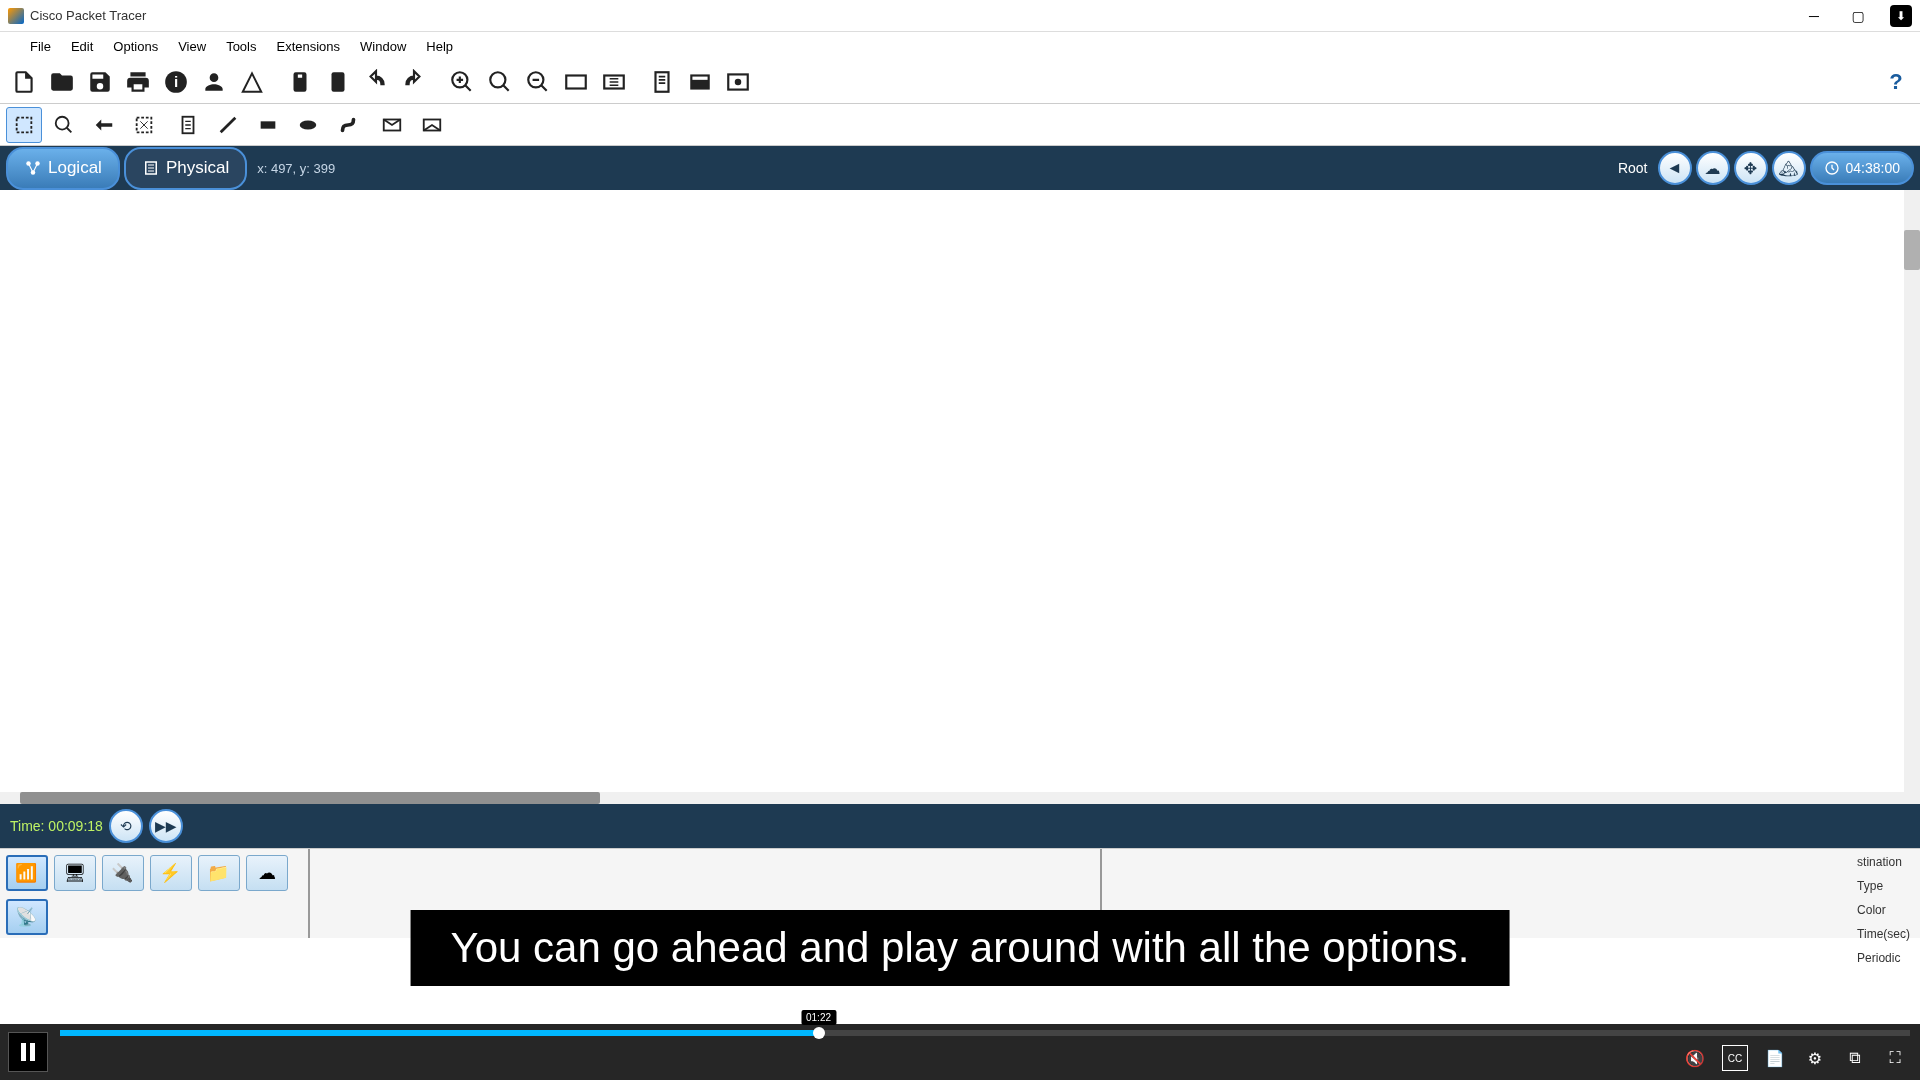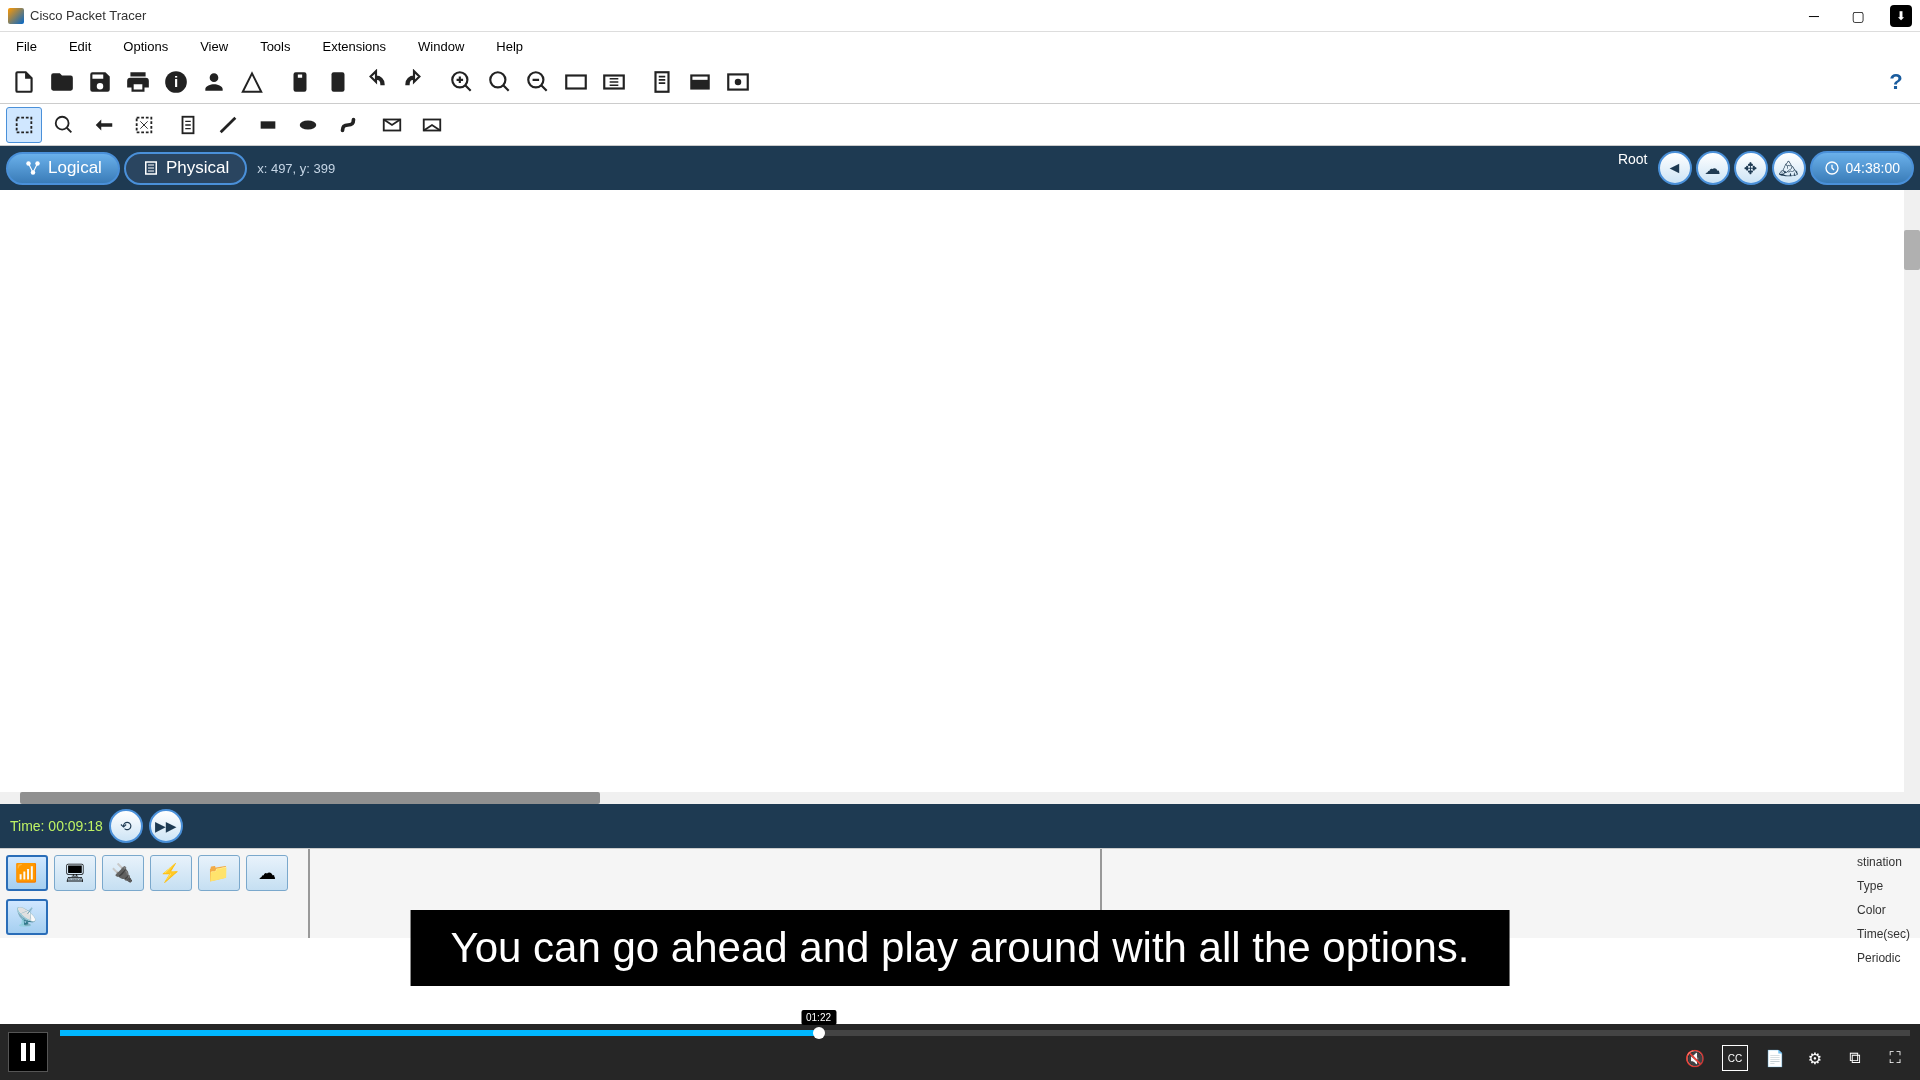--- a/index.html
+++ b/index.html
@@ -7,41 +7,41 @@
 
 
 .titlebar { height: 32px; background: #fff; display: flex; align-items: center; padding: 0 8px; border-bottom: 1px solid #ddd; }
 .titlebar .app-icon { width: 16px; height: 16px; margin-right: 6px; background: linear-gradient(135deg,#f90,#06c); border-radius: 2px; }
 .titlebar .title { font-size: 13px; color: #333; }
 .titlebar .win-controls { margin-left: auto; display: flex; gap: 20px; align-items: center; }
 .titlebar .win-btn { width: 24px; height: 24px; display: flex; align-items: center; justify-content: center; cursor: pointer; font-size: 14px; }
 .titlebar .close-dot { width: 22px; height: 22px; background: #000; border-radius: 4px; display: flex; align-items: center; justify-content: center; color: #fff; font-size: 12px; }
 
 
-.menubar { height: 28px; background: #fff; display: flex; align-items: center; padding: 0 6px; gap: 12px; }
+.menubar { height: 28px; background: #fff; display: flex; align-items: center; padding: 0 20px; }
 .menubar .menu-item { padding: 4px 10px; font-size: 13px; cursor: pointer; }
 
 
 .toolbar-main { height: 44px; background: #fff; display: flex; align-items: center; padding: 0 6px; gap: 2px; border-bottom: 1px solid #ccc; }
 .toolbar-main .tb-btn { width: 36px; height: 36px; display: flex; align-items: center; justify-content: center; cursor: pointer; border-radius: 3px; }
 .toolbar-main .sep { width: 8px; }
 .toolbar-main .help-btn { margin-left: auto; width: 36px; height: 36px; display: flex; align-items: center; justify-content: center; color: #1a5c9e; font-size: 22px; font-weight: bold; cursor: pointer; }
 
 
 .toolbar-sec { height: 42px; background: #fff; display: flex; align-items: center; padding: 0 6px; gap: 4px; border-bottom: 1px solid #ccc; }
 .toolbar-sec .tb-btn { width: 36px; height: 36px; display: flex; align-items: center; justify-content: center; cursor: pointer; border-radius: 3px; }
 .toolbar-sec .tb-btn.selected { background: #d0e7ff; border: 1px solid #4a90d9; }
 
 
 .workspace-bar { height: 44px; background: #1e3a52; display: flex; align-items: center; padding: 0 6px; }
-.ws-tab { height: 33px; padding: 0 16px; display: flex; align-items: center; gap: 6px; border-radius: 17px; margin-right: 4px; cursor: pointer; font-size: 17px; font-weight: 500; border: 2px solid #4a90d9; }
+.ws-tab { height: 43px; padding: 0 16px; display: flex; align-items: center; gap: 6px; border-radius: 17px; margin-right: 4px; cursor: pointer; font-size: 17px; font-weight: 500; border: 2px solid #4a90d9; }
 .ws-tab.active { background: linear-gradient(#6ab0ea,#3a7cb8); color: #fff; }
 .ws-tab.inactive { background: #2a4560; color: #fff; }
 .coords { color: #c5d5e5; font-size: 13px; margin-left: 6px; }
-.ws-right { margin-left: auto; display: flex; align-items: flex-start; gap: 4px; }
+.ws-right { margin-left: auto; display: flex; align-items: center; gap: 4px; }
 .root-lbl { color: #fff; font-size: 14px; margin-right: 6px; }
 .nav-btn { width: 34px; height: 34px; border-radius: 17px; background: linear-gradient(#fff,#cde4f5); border: 2px solid #4a90d9; display: flex; align-items: center; justify-content: center; cursor: pointer; color: #1e3a52; font-size: 16px; }
 .time-pill { height: 34px; padding: 0 12px; border-radius: 17px; background: linear-gradient(#6ab0ea,#3a7cb8); border: 2px solid #4a90d9; display: flex; align-items: center; color: #fff; font-size: 14px; gap: 6px; }
 
 
 .canvas { background: #fff; position: relative; height: 614px; }
 .canvas .vscroll { position: absolute; right: 0; top: 0; width: 16px; height: 100%; background: #f0f0f0; }
 .canvas .vthumb { position: absolute; right: 0; top: 40px; width: 16px; height: 40px; background: #b0b0b0; border-radius: 2px; }
 .canvas .hscroll { position: absolute; left: 0; bottom: 0; height: 12px; width: 100%; background: #f0f0f0; }
 .canvas .hthumb { position: absolute; left: 20px; bottom: 0; height: 12px; width: 580px; background: #909090; border-radius: 2px; }

